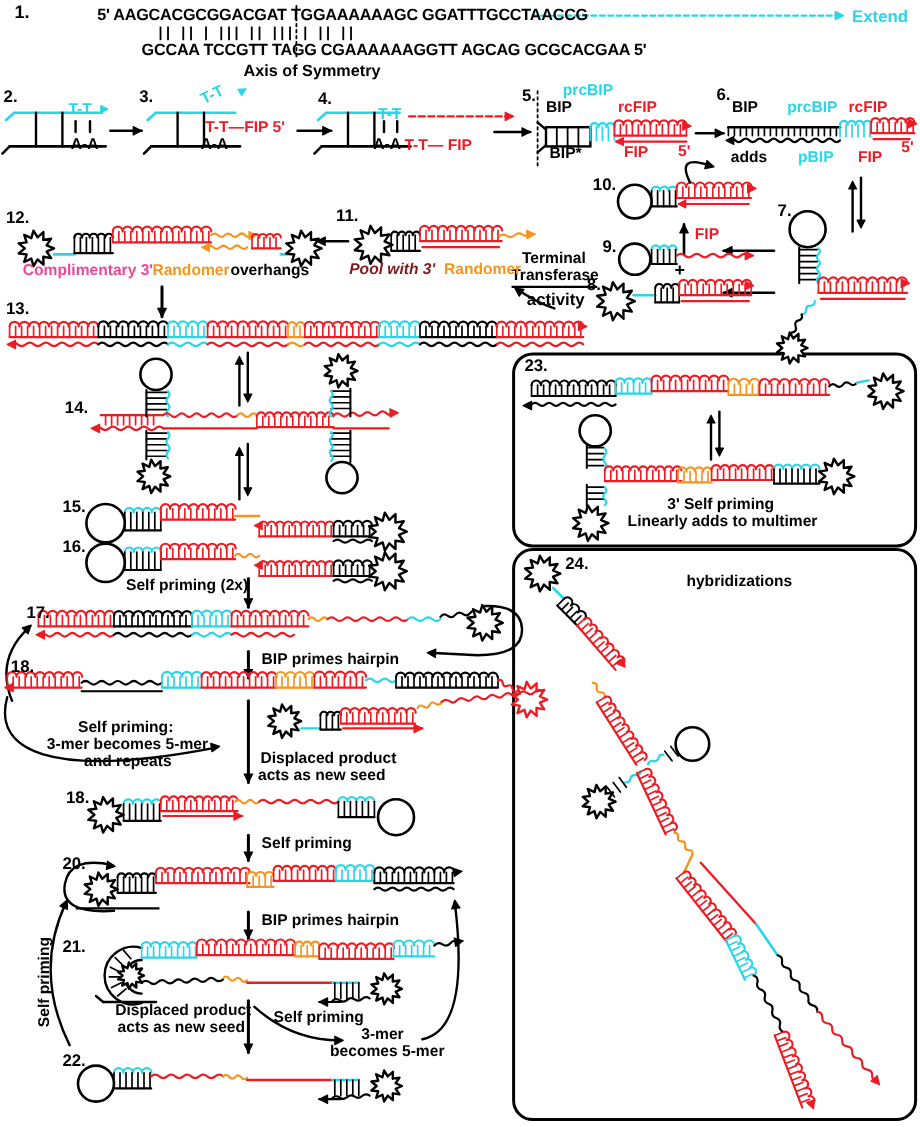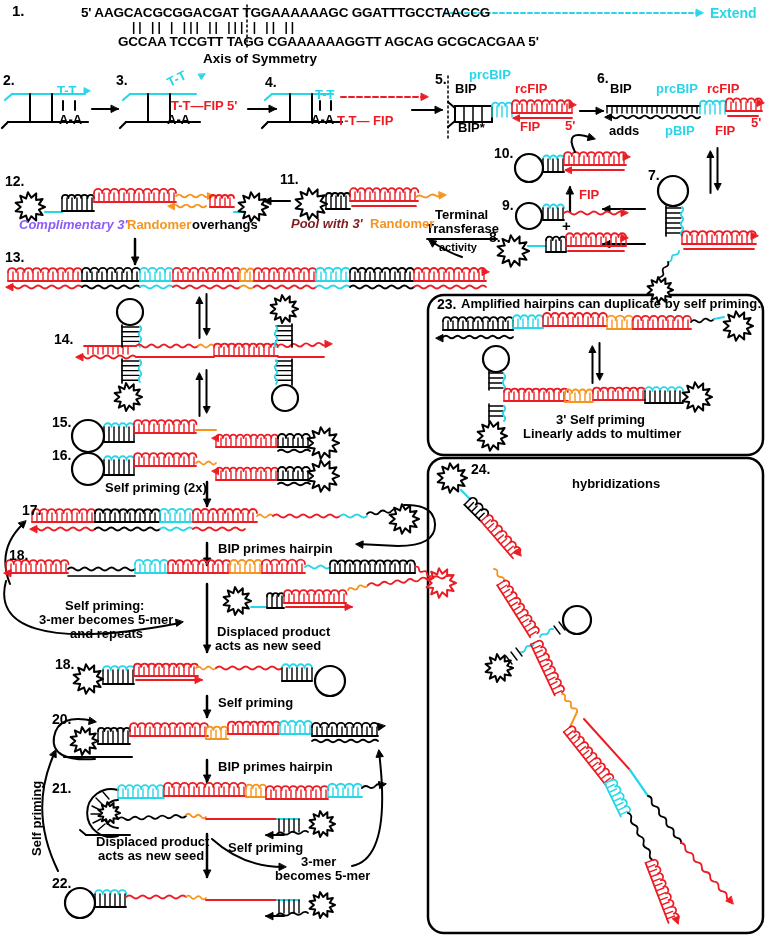--- a/index.html
+++ b/index.html
@@ -1333,38 +1333,37 @@
     <div class="lb" style="left: 656px; top: 82px; font-size: 13px; color: rgb(41, 214, 232);">prcBIP</div>
     <div class="lb" style="left: 707px; top: 82px; font-size: 13px; color: rgb(236, 28, 36);">rcFIP</div>
     <div class="lb" style="left: 609px; top: 124px; font-size: 13px; color: rgb(0, 0, 0);">adds</div>
     <div class="lb" style="left: 665px; top: 124px; font-size: 13px; color: rgb(41, 214, 232);">pBIP</div>
     <div class="lb" style="left: 715px; top: 124px; font-size: 13px; color: rgb(236, 28, 36);">FIP</div>
     <div class="lb" style="left: 751px; top: 116px; font-size: 13px; color: rgb(236, 28, 36);">5'</div>
     <div class="lb" style="left: 579px; top: 188px; font-size: 13px; color: rgb(236, 28, 36);">FIP</div>
     <div class="lb" style="left: 562px; top: 218px; font-size: 15px; color: rgb(0, 0, 0);">+</div>
     <div class="lb" style="left: 435px; top: 208px; font-size: 13px; color: rgb(0, 0, 0);">Terminal</div>
     <div class="lb" style="left: 426px; top: 222px; font-size: 13px; color: rgb(0, 0, 0);">Transferase</div>
-    <div class="lb" style="left: 439px; top: 242px; font-size: 11px; color: rgb(0, 0, 0);">activity</div>
+    <div class="lb" style="left: 439px; top: 242px; font-size: 14px; color: rgb(0, 0, 0);">activity</div>
     <div class="lb" style="left: 291px; top: 217px; font-size: 13px; color: #7f1d1d; font-style: italic;">Pool with 3'</div>
     <div class="lb" style="left: 370px; top: 217px; font-size: 13px; color: rgb(247, 148, 29);">Randomer</div>
-    <div class="lb" style="left: 19px; top: 218px; font-size: 13px; color: #8b5cf6; font-style: italic;">Complimentary 3'</div>
+    <div class="lb" style="left: 19px; top: 218px; font-size: 13px; color: #ec4899;">Complimentary 3'</div>
     <div class="lb" style="left: 127px; top: 218px; font-size: 13px; color: rgb(247, 148, 29);">Randomer</div>
     <div class="lb" style="left: 192px; top: 218px; font-size: 13px; color: rgb(0, 0, 0);">overhangs</div>
     <div class="lb" style="left: 105px; top: 481px; font-size: 13px; color: rgb(0, 0, 0);">Self priming (2x)</div>
     <div class="lb" style="left: 218px; top: 542px; font-size: 13px; color: rgb(0, 0, 0);">BIP primes hairpin</div>
     <div class="lb" style="left: 65px; top: 599px; font-size: 13px; color: rgb(0, 0, 0);">Self priming:</div>
     <div class="lb" style="left: 39px; top: 613px; font-size: 13px; color: rgb(0, 0, 0);">3-mer becomes 5-mer</div>
     <div class="lb" style="left: 70px; top: 627px; font-size: 13px; color: rgb(0, 0, 0);">and repeats</div>
     <div class="lb" style="left: 217px; top: 625px; font-size: 13px; color: rgb(0, 0, 0);">Displaced product</div>
     <div class="lb" style="left: 215px; top: 639px; font-size: 13px; color: rgb(0, 0, 0);">acts as new seed</div>
     <div class="lb" style="left: 218px; top: 696px; font-size: 13px; color: rgb(0, 0, 0);">Self priming</div>
     <div class="lb" style="left: 218px; top: 760px; font-size: 13px; color: rgb(0, 0, 0);">BIP primes hairpin</div>
     <div class="lb" style="left: 30px; top: 856px; font-size: 13px; color: rgb(0, 0, 0); transform: rotate(-90deg); transform-origin: 0px 0px;">Self priming</div>
     <div class="lb" style="left: 96px; top: 835px; font-size: 13px; color: rgb(0, 0, 0);">Displaced product</div>
     <div class="lb" style="left: 98px; top: 849px; font-size: 13px; color: rgb(0, 0, 0);">acts as new seed</div>
     <div class="lb" style="left: 228px; top: 841px; font-size: 13px; color: rgb(0, 0, 0);">Self priming</div>
     <div class="lb" style="left: 301px; top: 855px; font-size: 13px; color: rgb(0, 0, 0);">3-mer</div>
     <div class="lb" style="left: 275px; top: 869px; font-size: 13px; color: rgb(0, 0, 0);">becomes 5-mer</div>
-    <div class="lb" style="left: 461px; top: 297px; font-size: 13px; color: rgb(0, 0, 0);">Amplified hairpins can duplicate by self priming:</div>
     <div class="lb" style="left: 556px; top: 413px; font-size: 13px; color: rgb(0, 0, 0);">3' Self priming</div>
     <div class="lb" style="left: 523px; top: 427px; font-size: 13px; color: rgb(0, 0, 0);">Linearly adds to multimer</div>
     <div class="lb" style="left: 572px; top: 477px; font-size: 13px; color: rgb(0, 0, 0);">hybridizations</div>
   </div>
 
 </body></html>

